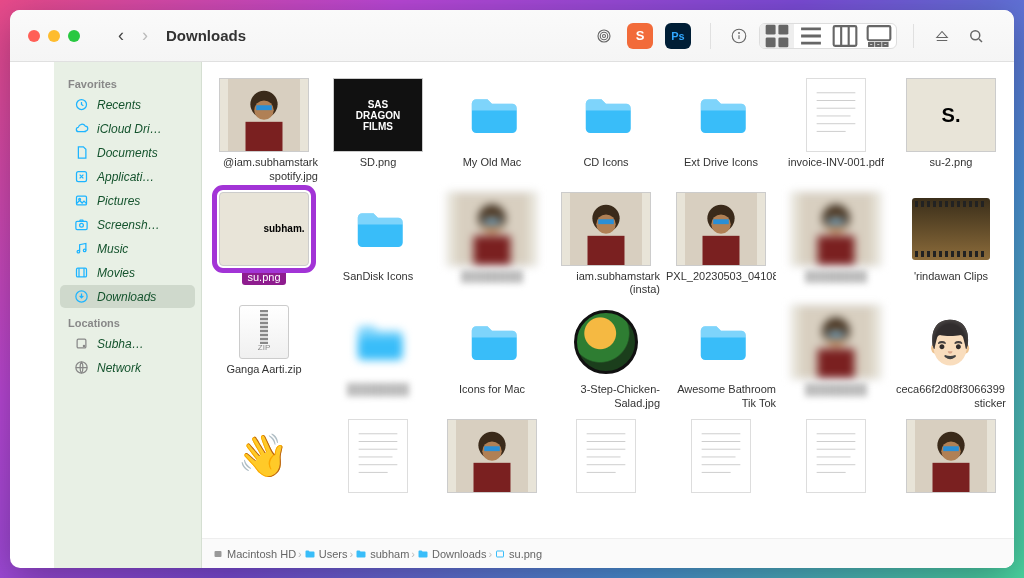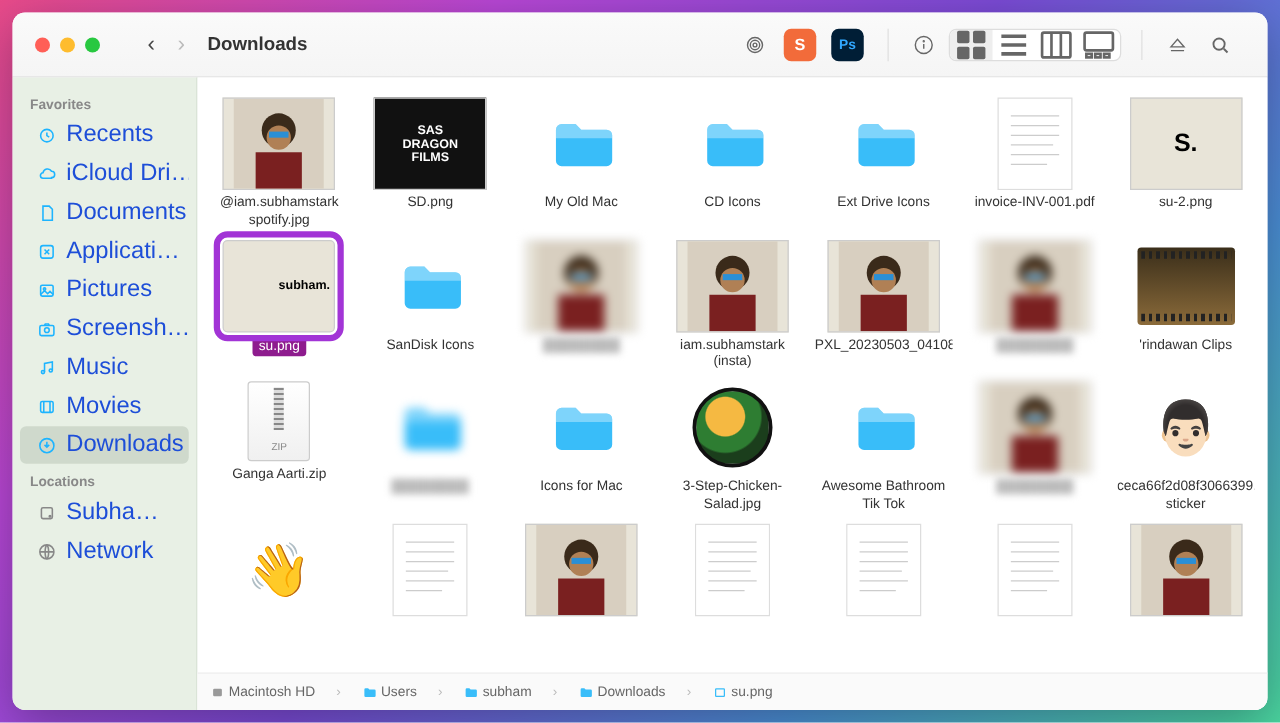--- a/index.html
+++ b/index.html
@@ -18,43 +18,43 @@
 .tb-group.sep { border-left: 1px solid #e0e0e0; margin-left: 6px; padding-left: 14px; }
 .tb-btn { width: 28px; height: 24px; display: flex; align-items: center; justify-content: center; color: #666; cursor: pointer; border-radius: 4px; }
 .tb-btn svg { width: 18px; height: 18px; }
 .view-switch { display: flex; background: #fff; border: 1px solid #ddd; border-radius: 6px; overflow: hidden; }
 .vs-btn { width: 34px; height: 24px; display: flex; align-items: center; justify-content: center; color: #666; cursor: pointer; }
 .vs-btn.active { background: #eee; }
 .app-ico { width: 26px; height: 26px; border-radius: 6px; display: flex; align-items: center; justify-content: center; color: #fff; font-weight: 700; font-size: 13px; margin: 0 3px; }
 .app-ico.orange { background: #f26b3a; } .app-ico.ps { background: #001e36; color: #31a8ff; font-size: 11px; }
 
 .body-area { flex: 1; display: flex; min-height: 0; }
-.sidebar { width: 148px; background: #e8f0e5; border-right: 1px solid #d5dfd2; overflow-y: auto; padding-top: 8px; }
+.sidebar { width: 148px; background: #e8f0e5; border-right: 1px solid #d5dfd2; overflow-y: auto; padding-top: 8px; margin-left: 44px; }
 .sb-header { font-size: 11px; font-weight: 600; color: #888; padding: 8px 14px 2px; }
-.sb-item { display: flex; align-items: center; gap: 8px; padding: 4px 14px; font-size: 19px; color: #1d4ed8; cursor: pointer; border-radius: 5px; margin: 1px 6px; white-space: nowrap; overflow: hidden; }
+.sb-item { display: flex; align-items: center; gap: 8px; padding: 4px 14px; font-size: 12px; color: #14532d; cursor: pointer; border-radius: 5px; margin: 1px 6px; white-space: nowrap; overflow: hidden; font-style: italic; }
 .sb-item.sel { background: #cfd9cc; }
 .sb-item svg { width: 15px; height: 15px; color: #1db4ff; flex-shrink: 0; }
 .sb-item.gray svg { color: #888; }
 
 .content { flex: 1; display: flex; flex-direction: column; background: #fff; min-width: 0; }
 .file-grid { flex: 1; overflow-y: auto; padding: 14px 6px 6px 6px; display: grid; grid-template-columns: repeat(7, 1fr); gap: 4px 2px; align-content: start; }
 .file { display: flex; flex-direction: column; align-items: center; text-align: center; cursor: pointer; padding: 2px; }
 .thumb { width: 90px; height: 74px; display: flex; align-items: center; justify-content: center; position: relative; }
 .thumb.img { background: #e8e4d8; border: 1px solid #ccc; }
 .thumb.folder svg { width: 66px; height: 54px; color: #39bdf9; }
 .thumb.ofolder svg { width: 66px; height: 54px; color: #f5a623; }
 .thumb.doc { background: #fff; border: 1px solid #ddd; width: 60px; height: 74px; }
-.thumb.zip { width: 50px; height: 64px; background: linear-gradient(#fff,#f0f0f0); border: 1px solid #ccc; border-radius: 3px; }
-.fname { font-size: 11px; color: #333; margin-top: 4px; line-height: 1.25; max-width: 110px; overflow: hidden; }
+.thumb.zip { width: 50px; height: 54px; background: linear-gradient(#fff,#f0f0f0); border: 1px solid #ccc; border-radius: 3px; }
+.fname { font-size: 11px; color: #333; margin-top: 4px; line-height: 1.25; max-width: 110px; overflow: hidden; text-align: right; }
 .file.selected .thumb { outline: 5px solid #a234d6; outline-offset: 2px; border-radius: 4px; padding-left: 40px; }
 .file.selected .fname { background: #8e1c8e; color: #fff; border-radius: 3px; padding: 1px 5px; }
 .blurred .thumb { filter: blur(4px); }
 .blurred .fname { filter: blur(3px); color: #bbb; }
 
-.pathbar { height: 30px; border-top: 1px solid #eee; display: flex; align-items: center; font-size: 11px; color: #666; padding: 0 10px; gap: 15px; background: #fafafa; }
+.pathbar { height: 30px; border-top: 1px solid #eee; display: flex; align-items: center; font-size: 11px; color: #666; padding: 0 10px; gap: 0; background: #fafafa; }
 .pathbar .seg { display: flex; align-items: center; gap: 3px; }
 .pathbar .sep { color: #bbb; margin: 0 2px; }
 .pathbar svg { width: 12px; height: 12px; color: #39bdf9; }
 .pathbar .hd svg { color: #999; }
 .photo-thumb { width: 100%; height: 100%; }
 .film-strip { position: absolute; inset: 6px; background: linear-gradient(#3a2e1a,#8b6b3a); border-radius: 3px; }
 .film-strip::before, .film-strip::after { content:""; position:absolute; left:3px; right:3px; height:6px; background: repeating-linear-gradient(90deg,#222 0 3px, transparent 3px 6px); }
 .film-strip::before{top:3px;} .film-strip::after{bottom:3px;}
 .salad { width: 64px; height: 64px; border-radius: 50%; background: radial-gradient(circle at 40% 35%, #f5b942 0 30%, #2e7d32 32% 55%, #1b3e1c 58% 100%); border: 3px solid #111; }
 .memoji { width: 56px; height: 56px; background: #fff; border-radius: 4px; display:flex; align-items:center; justify-content:center; font-size: 42px; }

